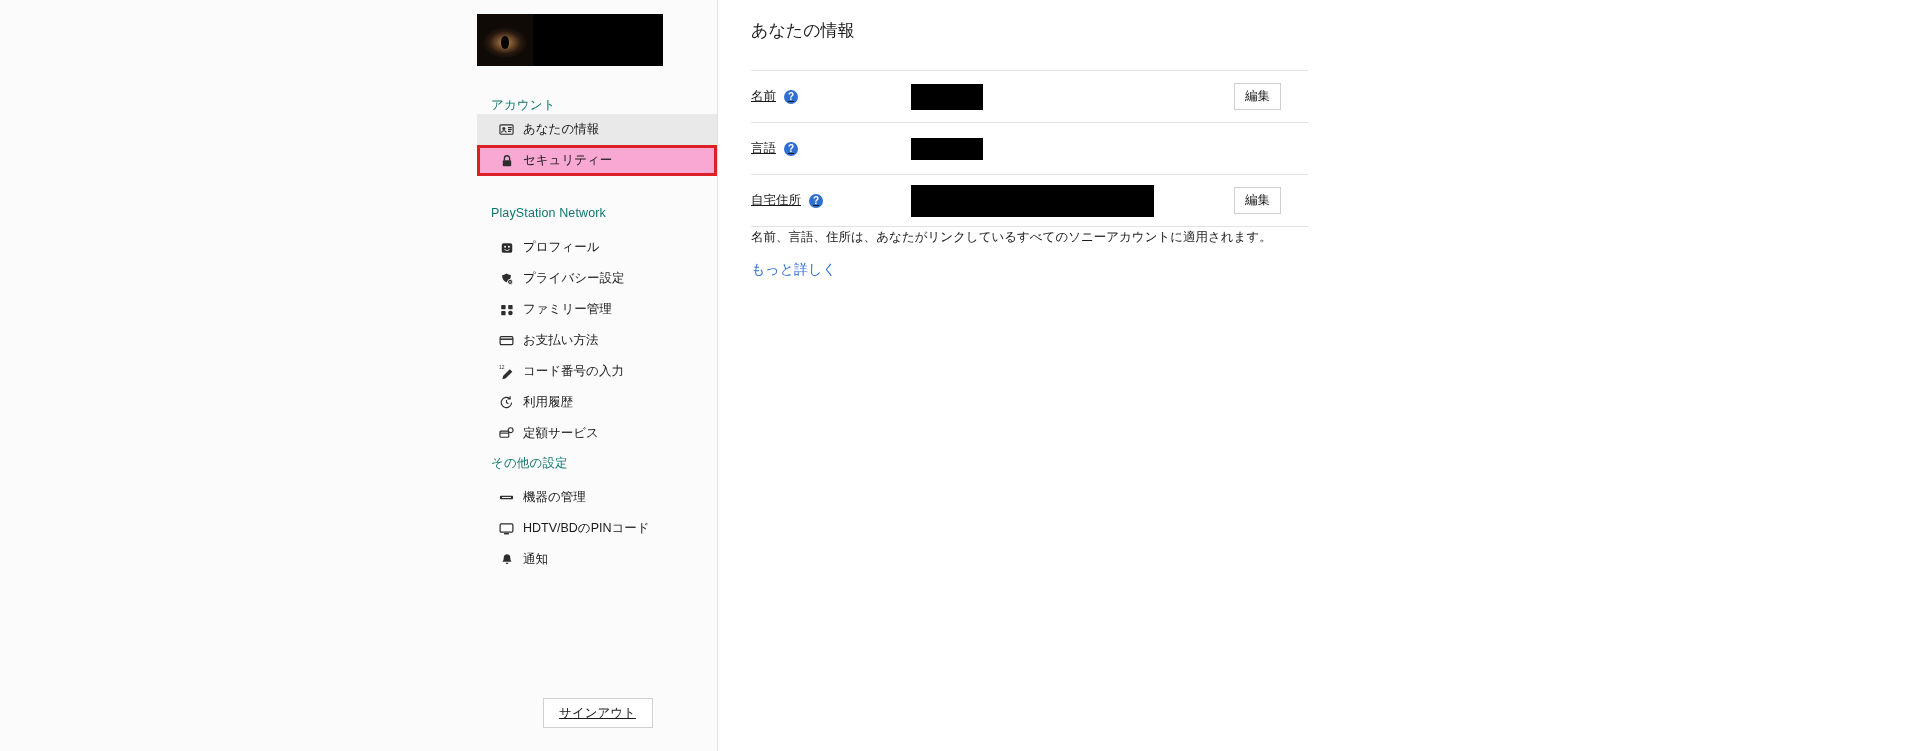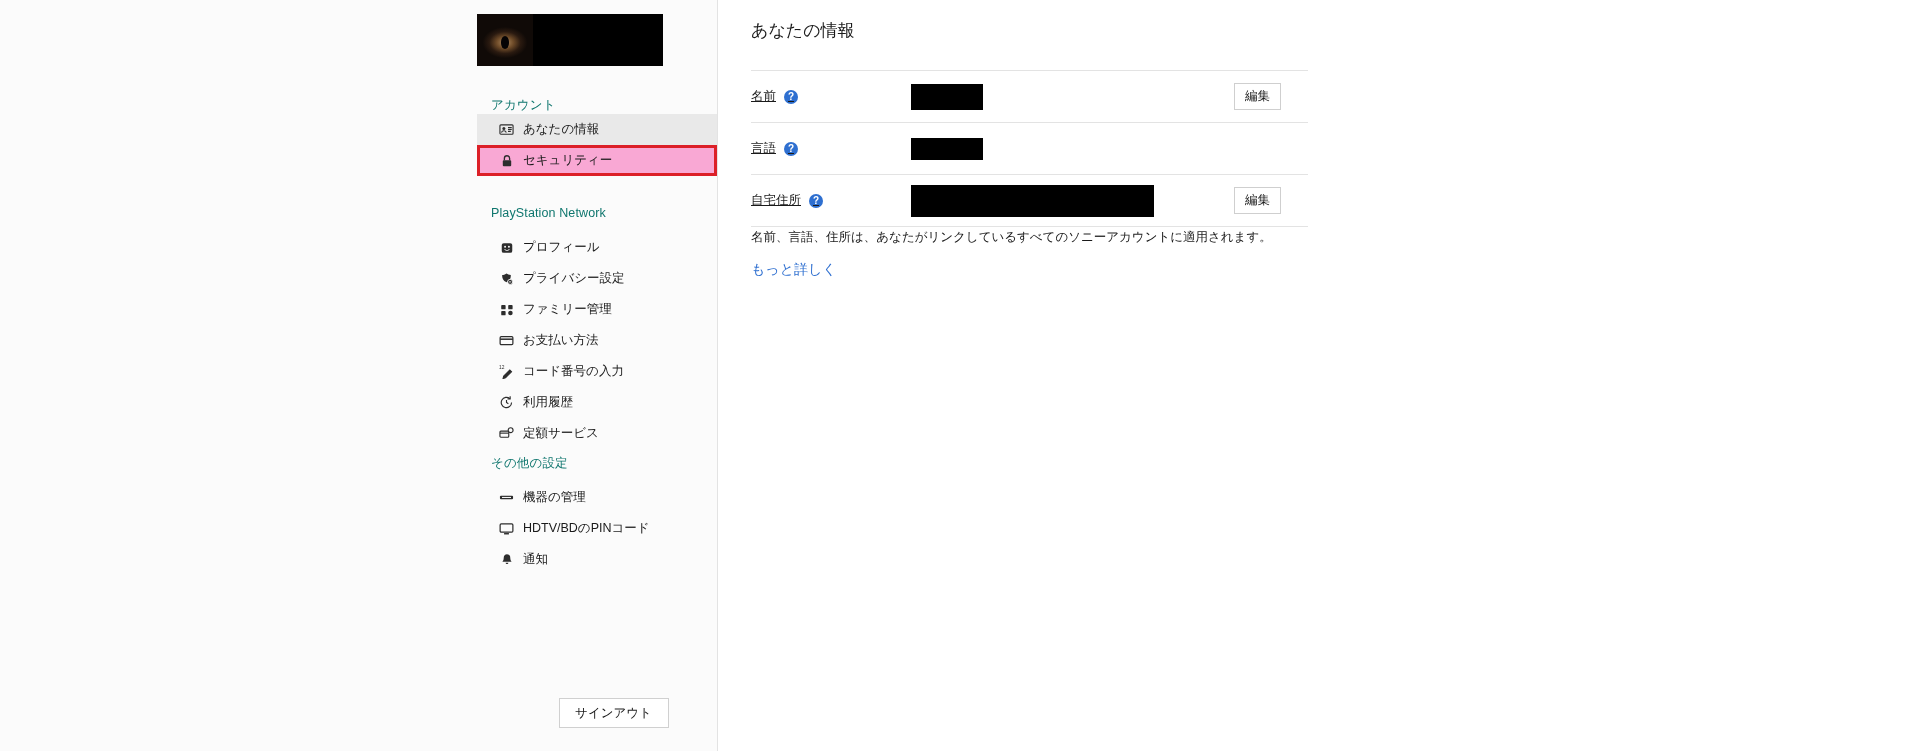--- a/index.html
+++ b/index.html
@@ -123,25 +123,26 @@
     align-items: center;
     justify-content: center;
     color: #2d2d2d;
   }
   .nav-icon svg { display: block; }
 
   .nav-spacer-top { height: 10px; }
 
   .signout-wrap {
     position: absolute;
-    left: 16px;
+    left: 0;
     top: 698px;
     width: 241px;
     display: flex;
     justify-content: center;
+    text-decoration: underline;
   }
   .signout-btn {
     width: 110px;
     height: 30px;
     background: #ffffff;
     border: 1px solid #d0d0d0;
     font-family: inherit;
     font-size: 12.5px;
     color: #1a1a1a;
     cursor: pointer;

